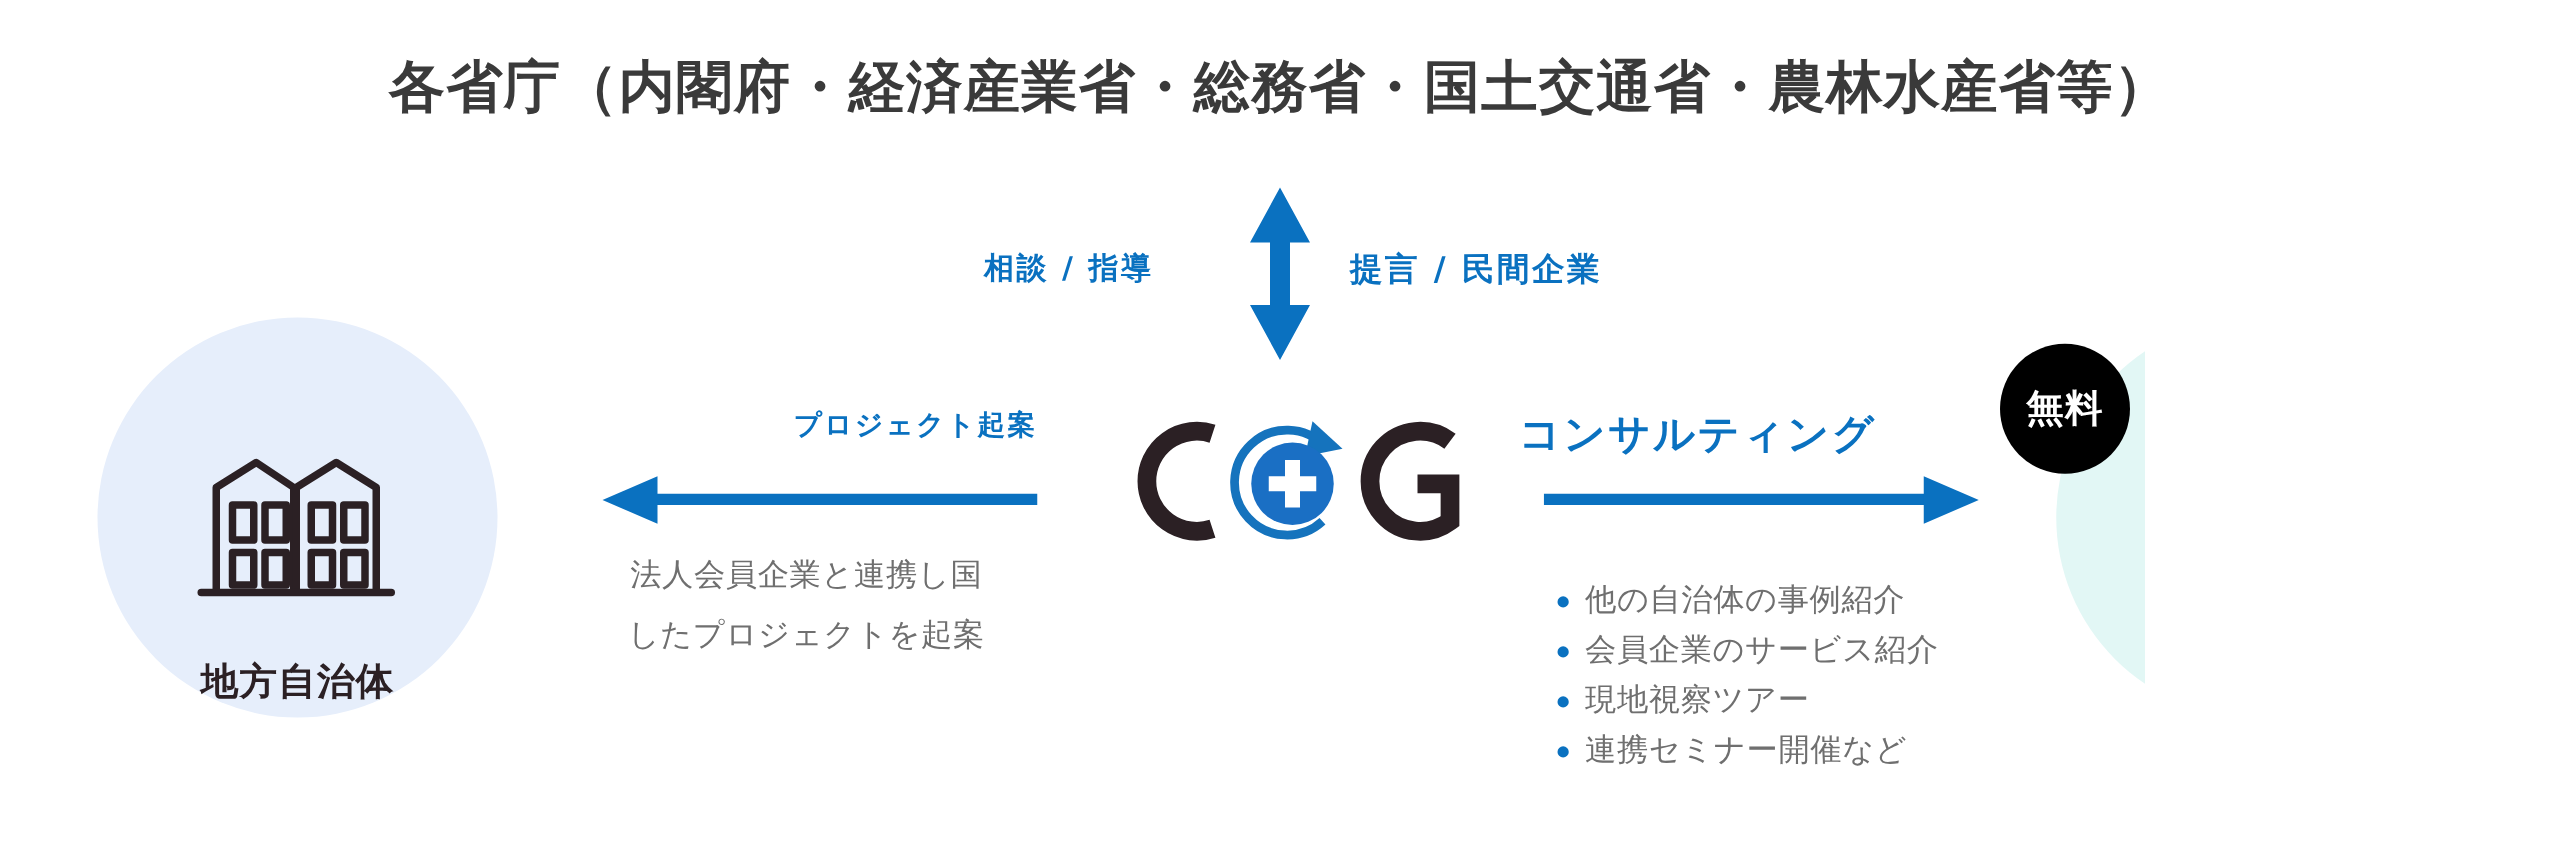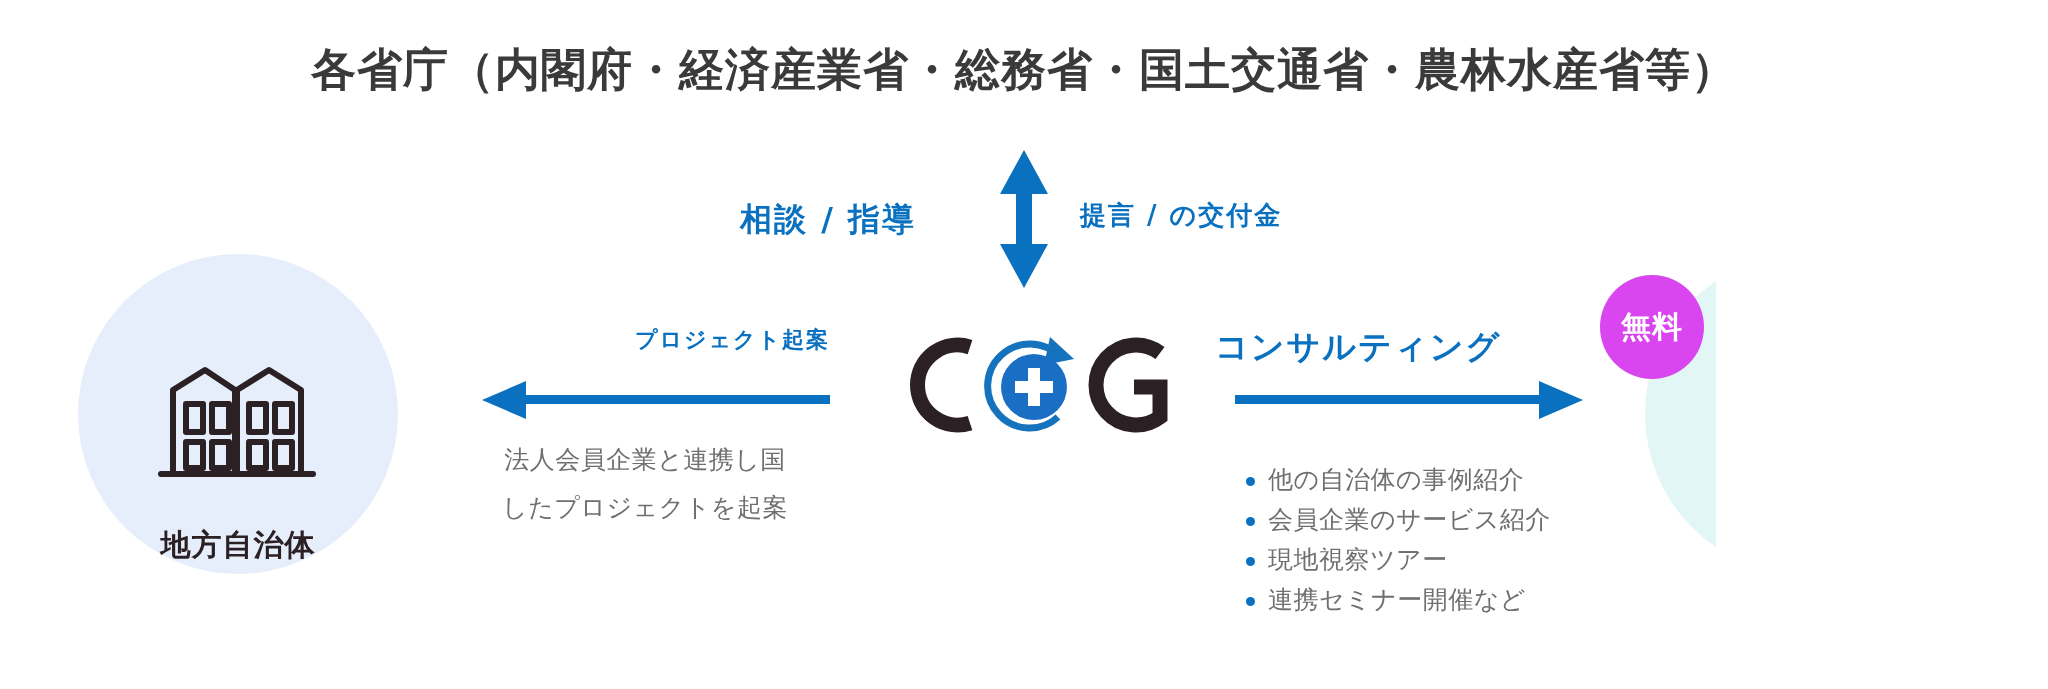--- a/index.html
+++ b/index.html
@@ -89,21 +89,21 @@
     letter-spacing: 1px;
     color: #0c4a6e;
   }
   #free-badge {
     position: absolute;
     left: 1600px;
     top: 275px;
     width: 104px;
     height: 104px;
     border-radius: 50%;
-    background: #d946ef;
+    background: #000000;
     color: #ffffff;
     font-size: 30px;
     font-weight: 700;
     letter-spacing: 1px;
     display: flex;
     align-items: center;
     justify-content: center;
   }
 
   
@@ -112,22 +112,22 @@
     left: 996px;
     top: 148px;
     width: 56px;
     height: 142px;
   }
   #v-label-left {
     position: absolute;
     left: 740px;
     top: 198px;
     width: 230px;
-    text-align: left;
-    font-size: 32px;
+    text-align: center;
+    font-size: 24px;
     font-weight: 700;
     letter-spacing: 2px;
     color: #0a71c0;
     white-space: nowrap;
   }
   #v-label-right {
     position: absolute;
     left: 1080px;
     top: 198px;
     width: 260px;
@@ -235,21 +235,21 @@
 <div id="stage">
 
   <div id="title">各省庁（内閣府・経済産業省・総務省・国土交通省・農林水産省等）</div>
 
   <div id="v-arrow">
     <svg width="56" height="142" viewBox="0 0 56 142" xmlns="http://www.w3.org/2000/svg">
       <polygon points="28,2 52,46 36,46 36,96 52,96 28,140 4,96 20,96 20,46 4,46" fill="#0a71c0"></polygon>
     </svg>
   </div>
   <div id="v-label-left">相談 / 指導</div>
-  <div id="v-label-right">提言 / の交付金</div>
+  <div id="v-label-right">提言 / 民間企業</div>
 
   <div id="left-circle"></div>
   <div id="left-icon">
     <svg width="160" height="125" viewBox="0 0 160 125" xmlns="http://www.w3.org/2000/svg" fill="none" stroke="#2b2024" stroke-width="6" stroke-linejoin="round" stroke-linecap="round">
       <polyline points="16,114 16,32 48,12 78,32 78,114"></polyline>
       <polyline points="80,114 80,32 112,12 144,32 144,114"></polyline>
       <line x1="4" y1="116" x2="156" y2="116"></line>
       <rect x="29" y="46" width="17" height="28"></rect>
       <rect x="55" y="46" width="17" height="28"></rect>
       <rect x="29" y="84" width="17" height="26"></rect>

